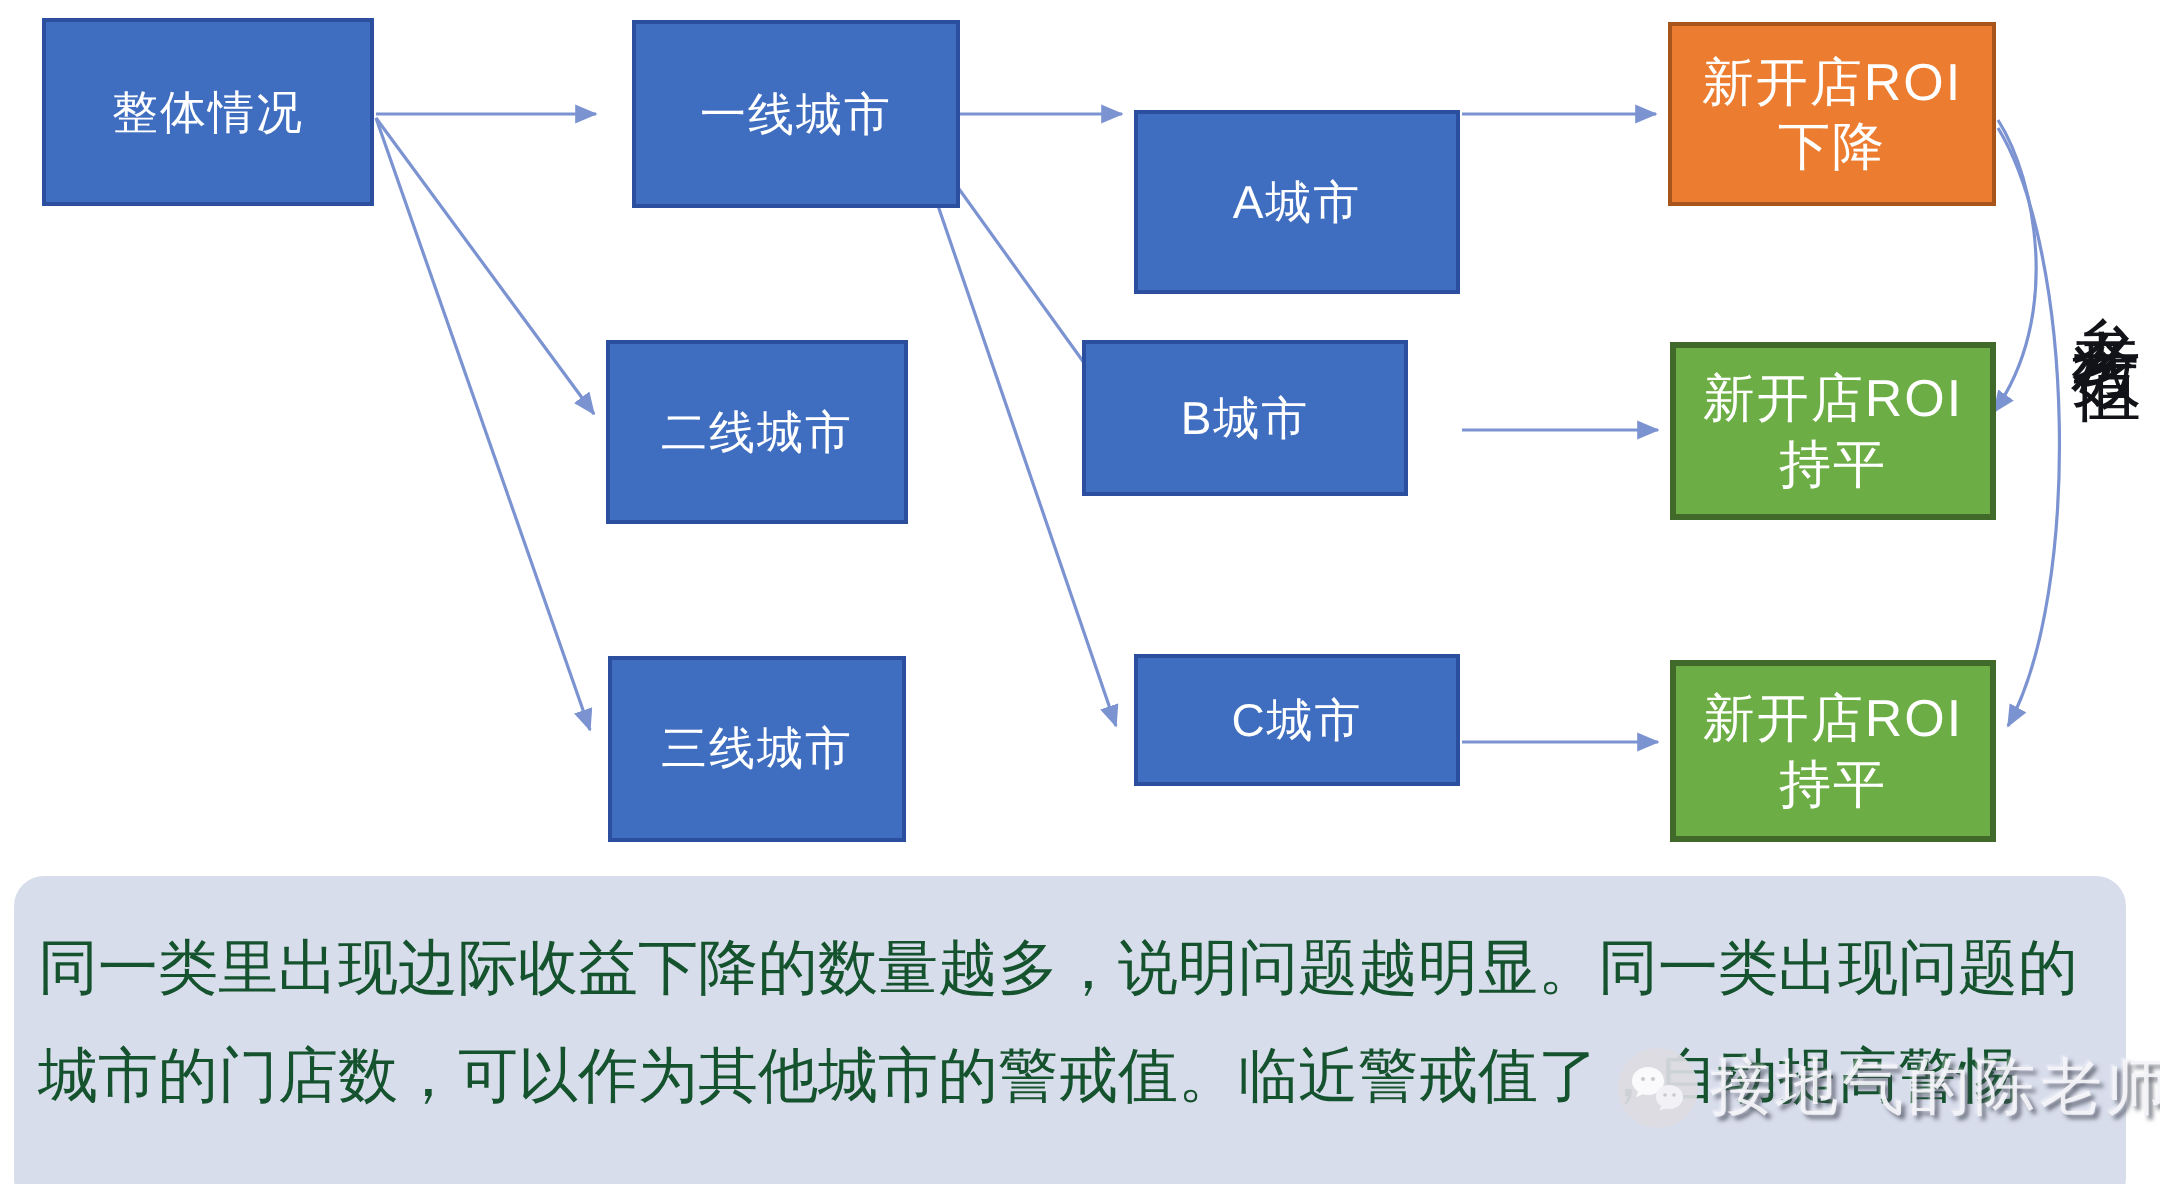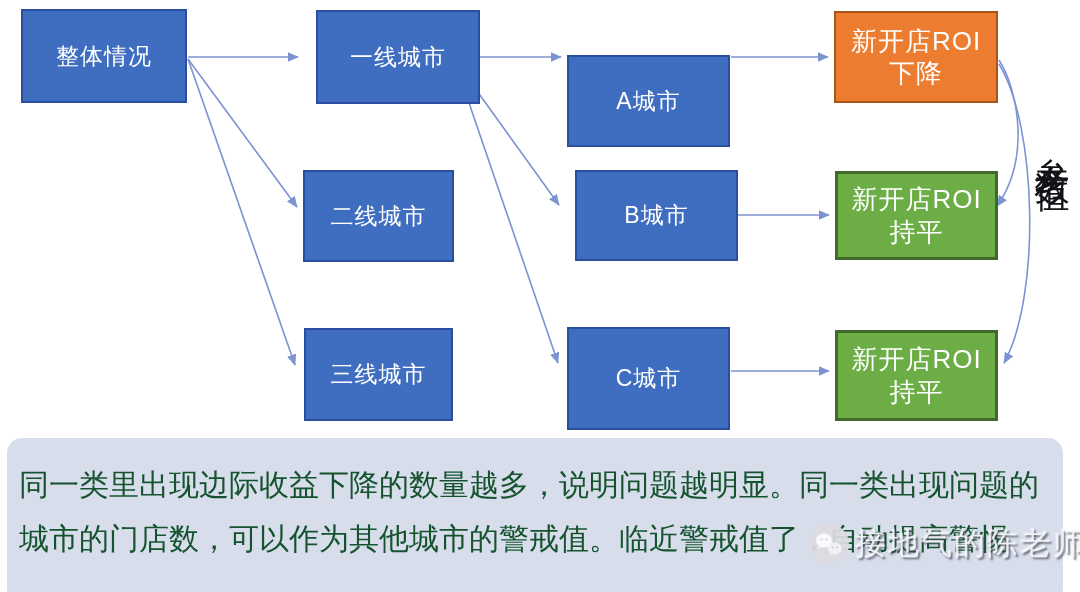--- a/index.html
+++ b/index.html
@@ -65,22 +65,22 @@
     </g>
   </svg>
 
   <div class="node blue" style="left:21px;top:9px;width:166px;height:94px;">整体情况</div>
 
   <div class="node blue" style="left:316px;top:10px;width:164px;height:94px;">一线城市</div>
   <div class="node blue" style="left:304px;top:328px;width:149px;height:93px;">三线城市</div>
   <div class="node blue" style="left:303px;top:170px;width:151px;height:92px;">二线城市</div>
 
   <div class="node blue" style="left:567px;top:11px;width:163px;height:92px;margin-top:44px;">A城市</div>
-  <div class="node blue" style="left:575px;top:170px;width:163px;height:91px;">B城市</div>
-  <div class="node blue" style="left:567px;top:327px;width:163px;height:103px;text-align:right;">C城市</div>
+  <div class="node blue" style="left:541px;top:170px;width:163px;height:78px;">B城市</div>
+  <div class="node blue" style="left:567px;top:327px;width:163px;height:66px;text-align:right;">C城市</div>
 
   <div class="node orange roi" style="left:834px;top:11px;width:164px;height:92px;">新开店ROI
 下降</div>
   <div class="node green roi" style="left:835px;top:171px;width:163px;height:89px;">新开店ROI
 持平</div>
   <div class="node green roi" style="left:835px;top:330px;width:163px;height:91px;">新开店ROI
 持平</div>
 
   <div class="side-label">参考数值</div>
 

